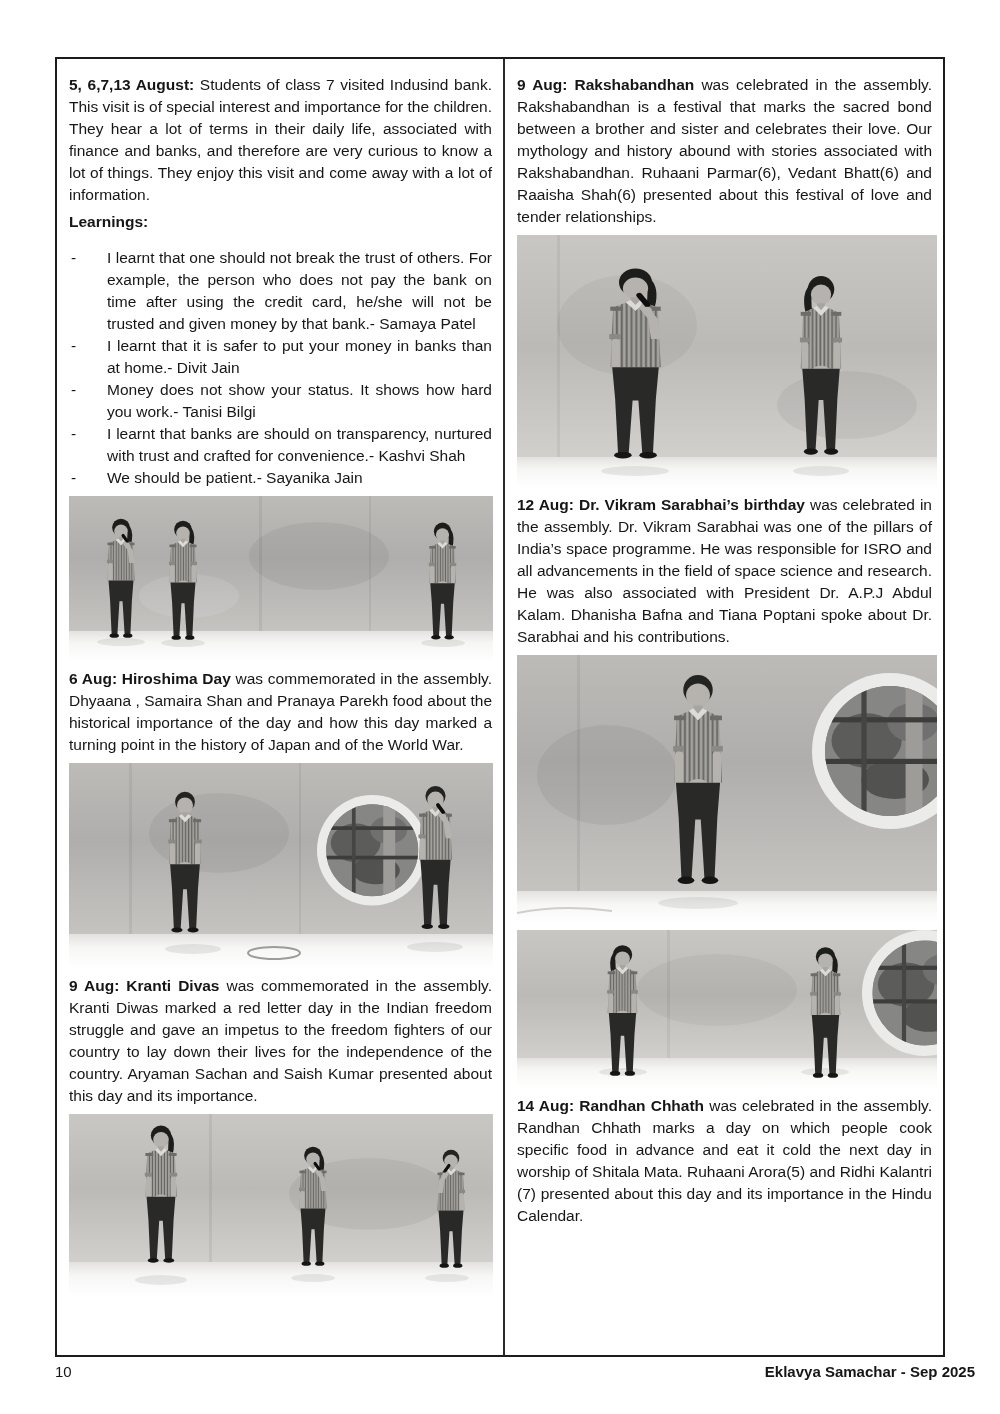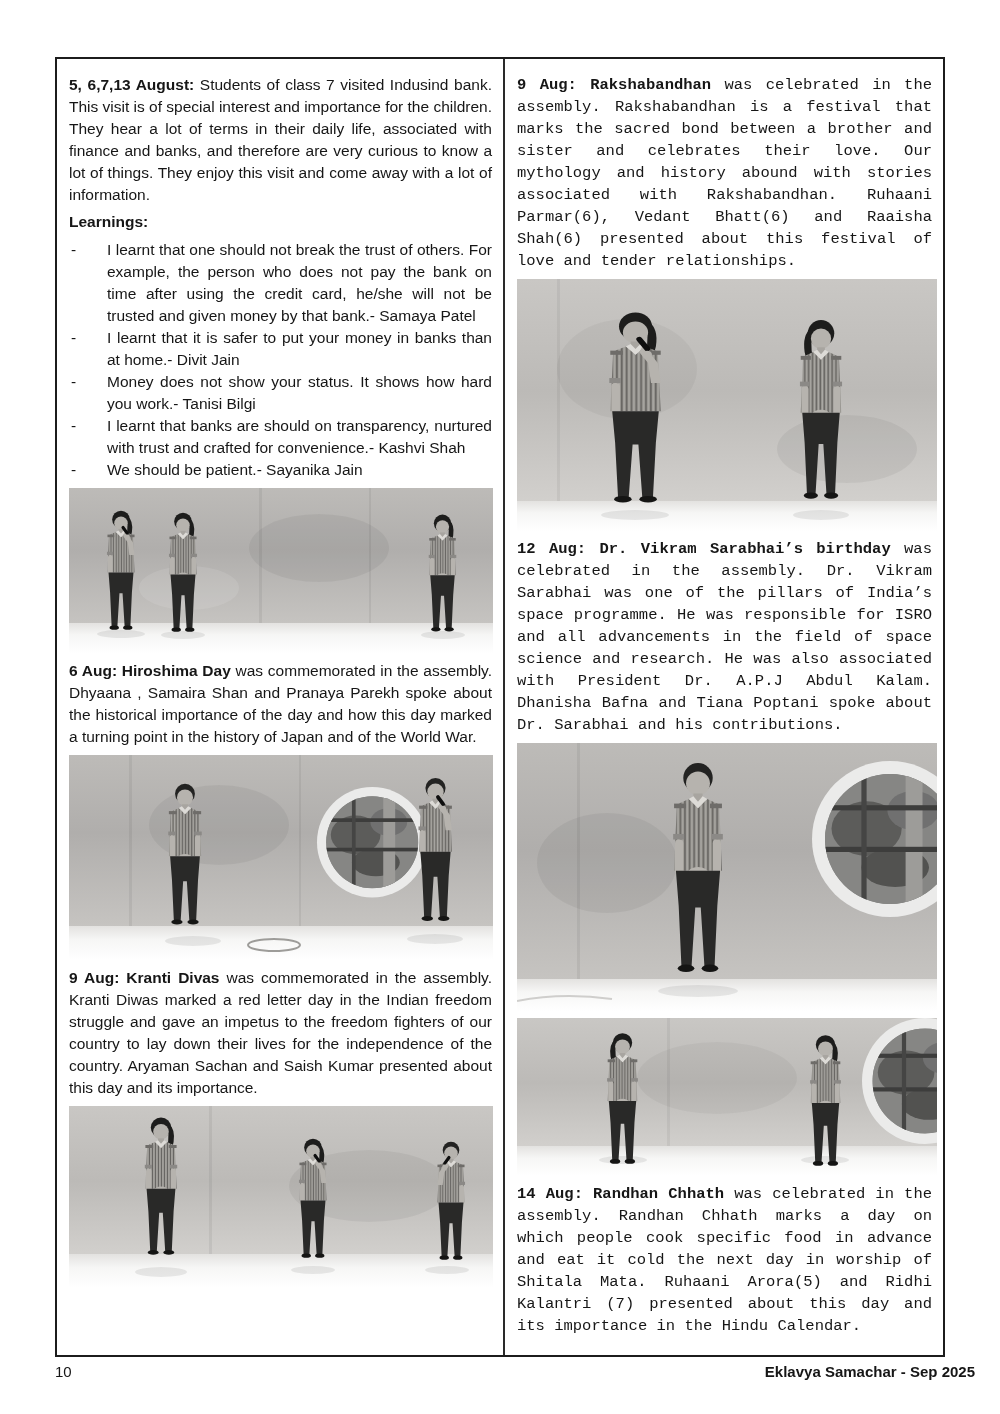--- a/index.html
+++ b/index.html
@@ -7,25 +7,25 @@
     width:1000px;height:1414px;position:relative;background:#ffffff;
     font-family:"Liberation Sans",sans-serif;color:#161616;
     -webkit-font-smoothing:antialiased;
   }
   .frame{
     position:absolute;left:55px;top:57px;width:890px;height:1300px;
     border:2px solid #1c1c1c;box-sizing:border-box;display:flex;background:#fff;
   }
   .col{box-sizing:border-box;padding:9px 11px 6px 12px;overflow:hidden;}
   .col-left{width:446px;}
-  .col-right{flex:1;font-family:Liberation Mono, monospace;}
+  .col-right{flex:1;}
   .divider{width:2px;background:#2a2a2a;flex:0 0 2px;}
   .para{font-size:15.5px;line-height:22px;text-align:justify;margin:6px 0 5px;}
   .para b{font-weight:700;}
-  .heading{font-size:15.5px;line-height:22px;font-weight:700;margin:4px 0 6px;}
+  .heading{font-size:15.5px;line-height:22px;font-weight:700;margin:4px 0 14px;}
   ul.learnings{list-style:none;margin:0 0 4px;padding:0;}
   ul.learnings li{display:flex;font-size:15.5px;line-height:22px;}
   .dash{flex:0 0 36px;padding-left:2px;}
   .btext{flex:1;text-align:justify;}
   figure{margin:7px 0;padding:0;}
   figure svg{display:block;}
   .footer{
     position:absolute;left:55px;top:1363px;width:920px;
     display:flex;justify-content:space-between;align-items:center;
     font-size:15px;line-height:18px;
@@ -187,21 +187,21 @@
         <rect x="0" y="135" width="424" height="30" fill="url(#floorg)"></rect>
         <ellipse cx="52" cy="146" rx="24" ry="4" fill="#000000" opacity="0.08"></ellipse>
         <ellipse cx="114" cy="147" rx="22" ry="4" fill="#000000" opacity="0.08"></ellipse>
         <ellipse cx="374" cy="147" rx="22" ry="4" fill="#000000" opacity="0.08"></ellipse>
         <use href="#stu-girl-mic" transform="translate(26,18) scale(0.52)"></use>
         <use href="#stu-girl" transform="translate(88,20) scale(0.52)"></use>
         <use href="#stu-girl" transform="translate(348,22) scale(0.51)"></use>
       </svg>
     </figure>
 
-    <p class="para"><b>6 Aug: Hiroshima Day</b><span> was commemorated in the assembly. Dhyaana , Samaira Shan and Pranaya Parekh spoke about the historical importance of the day and how this day marked a turning point in the history of Japan and of the World War.</span></p>
+    <p class="para"><b>6 Aug: Hiroshima Day</b><span> was commemorated in the assembly. Dhyaana , Samaira Shan and Pranaya Parekh food about the historical importance of the day and how this day marked a turning point in the history of Japan and of the World War.</span></p>
 
     <figure aria-label="Two boys in striped school uniforms presenting with microphones beside a round porthole window in a concrete wall">
       <svg width="424" height="205" viewBox="0 0 424 205">
         <rect width="424" height="173" fill="url(#wallg)"></rect>
         <ellipse cx="150" cy="70" rx="70" ry="40" fill="#000000" opacity="0.05"></ellipse>
         <rect x="60" y="0" width="3" height="173" fill="#000000" opacity="0.06"></rect>
         <rect x="230" y="0" width="2" height="173" fill="#000000" opacity="0.06"></rect>
         <use href="#porthole" transform="translate(248,32) scale(0.92)"></use>
         <rect x="0" y="171" width="424" height="34" fill="url(#floorg)"></rect>
         <ellipse cx="205" cy="190" rx="26" ry="6" fill="none" stroke="#9d9c99" stroke-width="2"></ellipse>

